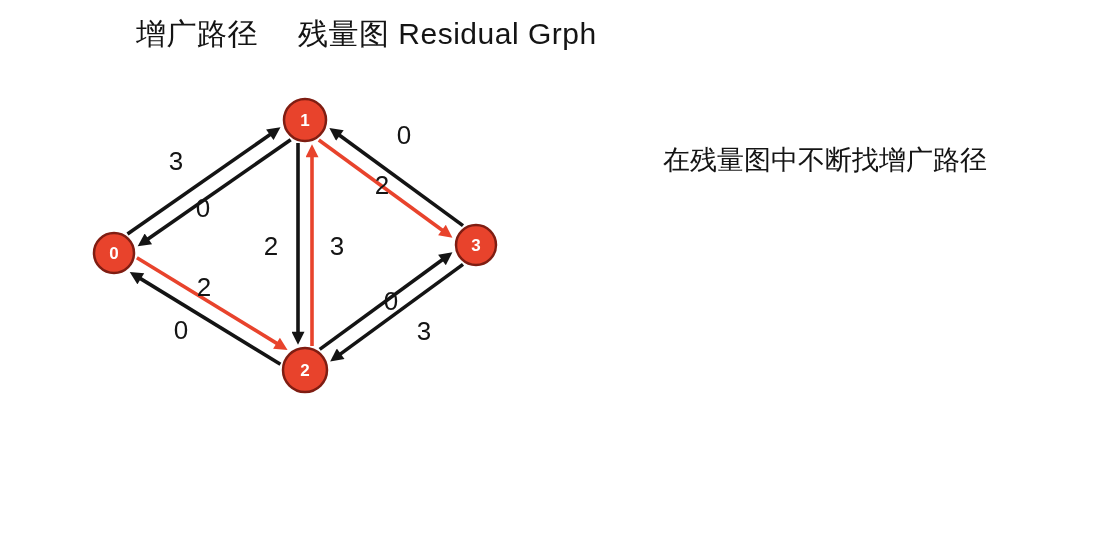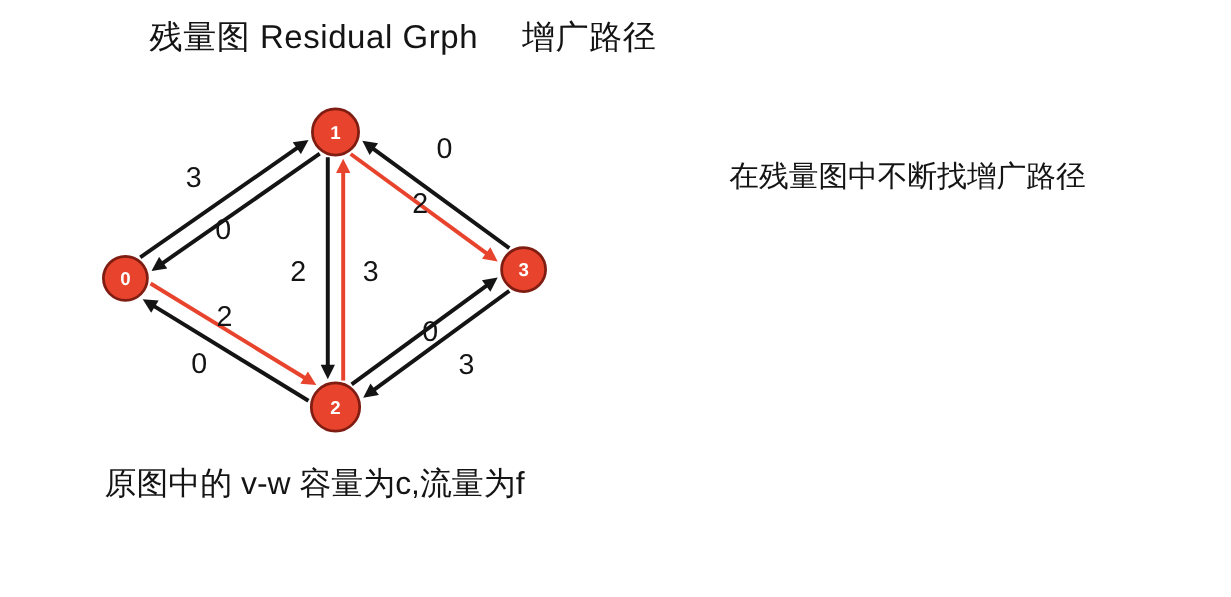--- a/index.html
+++ b/index.html
@@ -24,22 +24,22 @@
   .ff-panel { position:absolute; left:646px; top:142px; font-size:27px; }
   .ff-heading { padding-left:26px; margin-bottom:22px; }
   .ff-line { margin-bottom:18px;margin-left:17px; }
   .notes { position:absolute; left:95px; top:420px; font-size:29px; }
   .notes > div { margin-bottom:16px; }
 </style>
 </head>
 <body>
 
 <div class="title-row">
+  <span>增广路径</span>
   <span>残量图 Residual Grph</span>
-  <span>增广路径</span>
 </div>
 
 <svg class="graph-svg" id="graph-svg" width="1119" height="543" viewBox="0 0 1119 543">
   <defs>
     <marker id="arrow-black" viewBox="0 0 10 10" refX="1" refY="5" markerUnits="userSpaceOnUse" markerWidth="15" markerHeight="13" orient="auto">
       <path d="M0,0 L10,5 L0,10 Z" fill="#141414"></path>
     </marker>
     <marker id="arrow-red" viewBox="0 0 10 10" refX="1" refY="5" markerUnits="userSpaceOnUse" markerWidth="15" markerHeight="13" orient="auto">
       <path d="M0,0 L10,5 L0,10 Z" fill="#e8432c"></path>
     </marker>
@@ -78,14 +78,13 @@
       <circle cx="476" cy="245" r="20" fill="#e8432c" stroke="#7f1d12" stroke-width="2.5"></circle>
       <text x="476" y="251" class="node-label">3</text>
     </g>
 </svg>
 
 <div class="ff-panel">
   <div class="ff-line">在残量图中不断找增广路径</div>
 </div>
 
 <div class="notes">
-  <div>原图中的 v-w 容量为c,流量为f</div>
 </div>
 
 </body></html>

